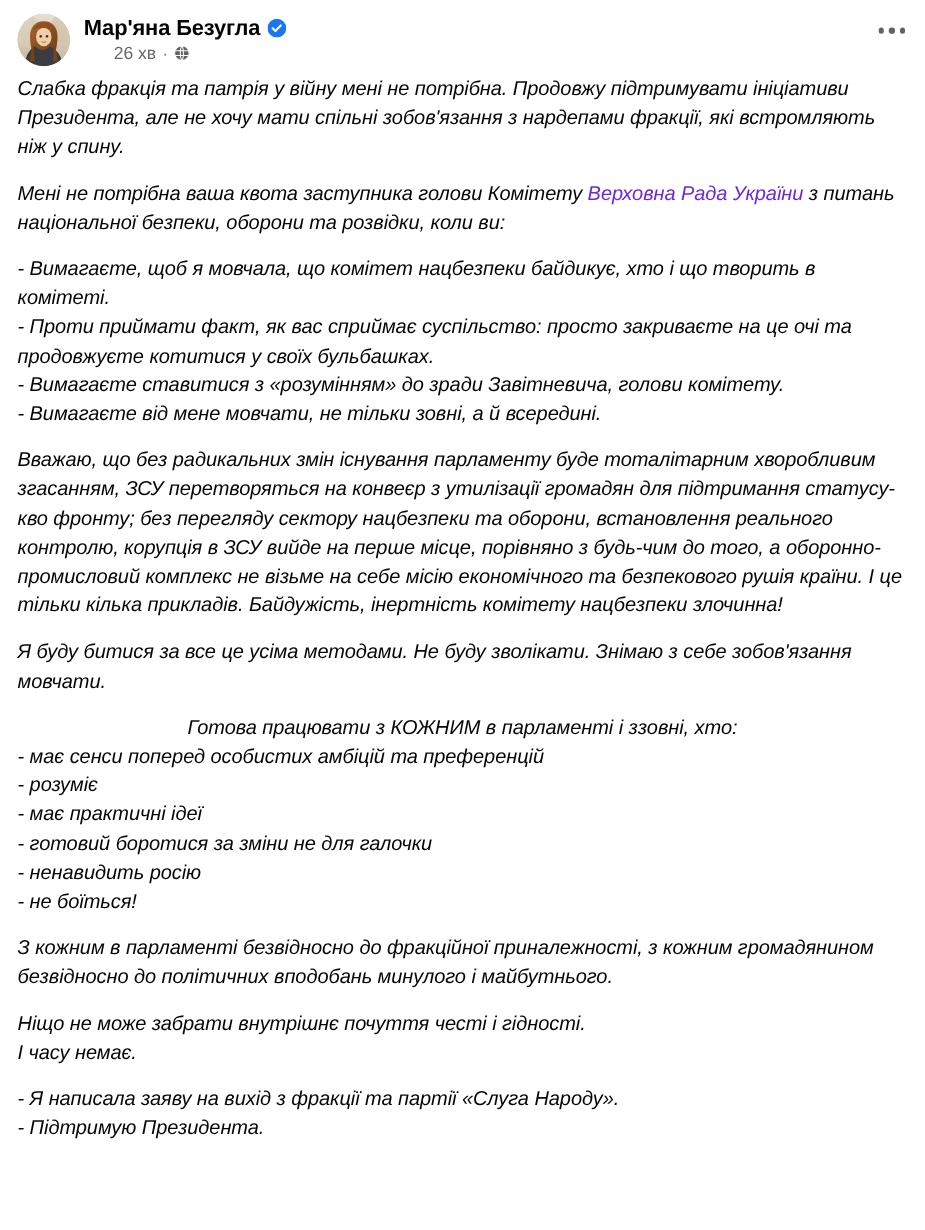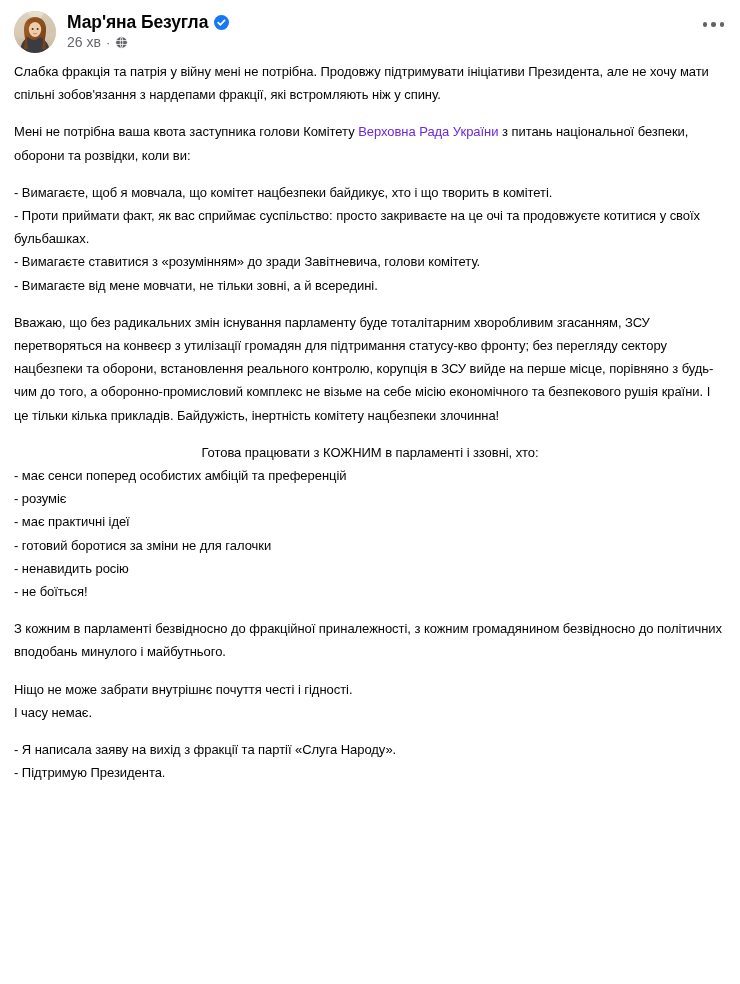--- a/index.html
+++ b/index.html
@@ -72,20 +72,21 @@
     flex: 0 0 auto;
     display: block;
   }
   .meta-row {
     display: flex;
     align-items: center;
     margin-top: 2px;
     color: #65676b;
     font-size: 14px;
     line-height: 17px;
+    margin-left: 24px;
   }
   .meta-dot {
     margin: 0 5px;
     color: #65676b;
     font-size: 13px;
   }
   .globe-icon { width: 13px; height: 13px; display: block; }
 
   .more-menu {
     position: absolute;
@@ -103,26 +104,27 @@
     background: #606266;
   }
 
   
   .post-body {
     padding: 8px 14px 0 14px;
     flex: 1 1 auto;
     box-sizing: border-box;
   }
   .blk {
-    font-size: 13px;
+    font-size: 16px;
     line-height: 23.2px;
     color: #050505;
     margin: 0 0 14px 0;
     word-wrap: break-word;
     letter-spacing: -0.05px;
+    font-style: italic;
   }
   .blk.tight { margin-bottom: 0; text-align: center; }
   .blk.list { margin-bottom: 14px; }
   .blk a.inline-link {
     color: #6d28d9;
     text-decoration: none;
   }
   .lines > div { white-space: normal; }
 </style>
 </head>
@@ -204,20 +206,21 @@
 
     <div class="blk list lines">
       <div>  - Вимагаєте, щоб я мовчала, що комітет нацбезпеки байдикує, хто і що творить в комітеті.</div>
       <div> - Проти приймати факт, як вас сприймає суспільство: просто закриваєте на це очі та продовжуєте котитися у своїх бульбашках.</div>
       <div> - Вимагаєте ставитися  з «розумінням» до зради Завітневича, голови комітету.</div>
       <div> - Вимагаєте від мене мовчати, не тільки зовні, а й всередині.</div>
     </div>
 
     <p class="blk">Вважаю, що без радикальних змін існування парламенту буде тоталітарним хворобливим згасанням, ЗСУ перетворяться на конвеєр з утилізації громадян для підтримання статусу-кво фронту; без перегляду сектору нацбезпеки та оборони, встановлення реального контролю, корупція в ЗСУ вийде на перше місце, порівняно з будь-чим до того, а оборонно-промисловий комплекс не візьме на себе місію економічного та безпекового рушія країни. І це тільки кілька прикладів. Байдужість, інертність комітету нацбезпеки злочинна!</p>
 
+    <p class="blk">Я буду битися за все це усіма методами. Не буду зволікати. Знімаю з себе зобов'язання мовчати.</p>
 
     <p class="blk tight">Готова працювати з КОЖНИМ в парламенті і ззовні, хто:</p>
 
     <div class="blk list lines">
       <div> - має сенси поперед особистих амбіцій та преференцій</div>
       <div> - розуміє</div>
       <div> - має практичні ідеї</div>
       <div> - готовий боротися за зміни не для галочки</div>
       <div> - ненавидить росію</div>
       <div> - не боїться!</div>

